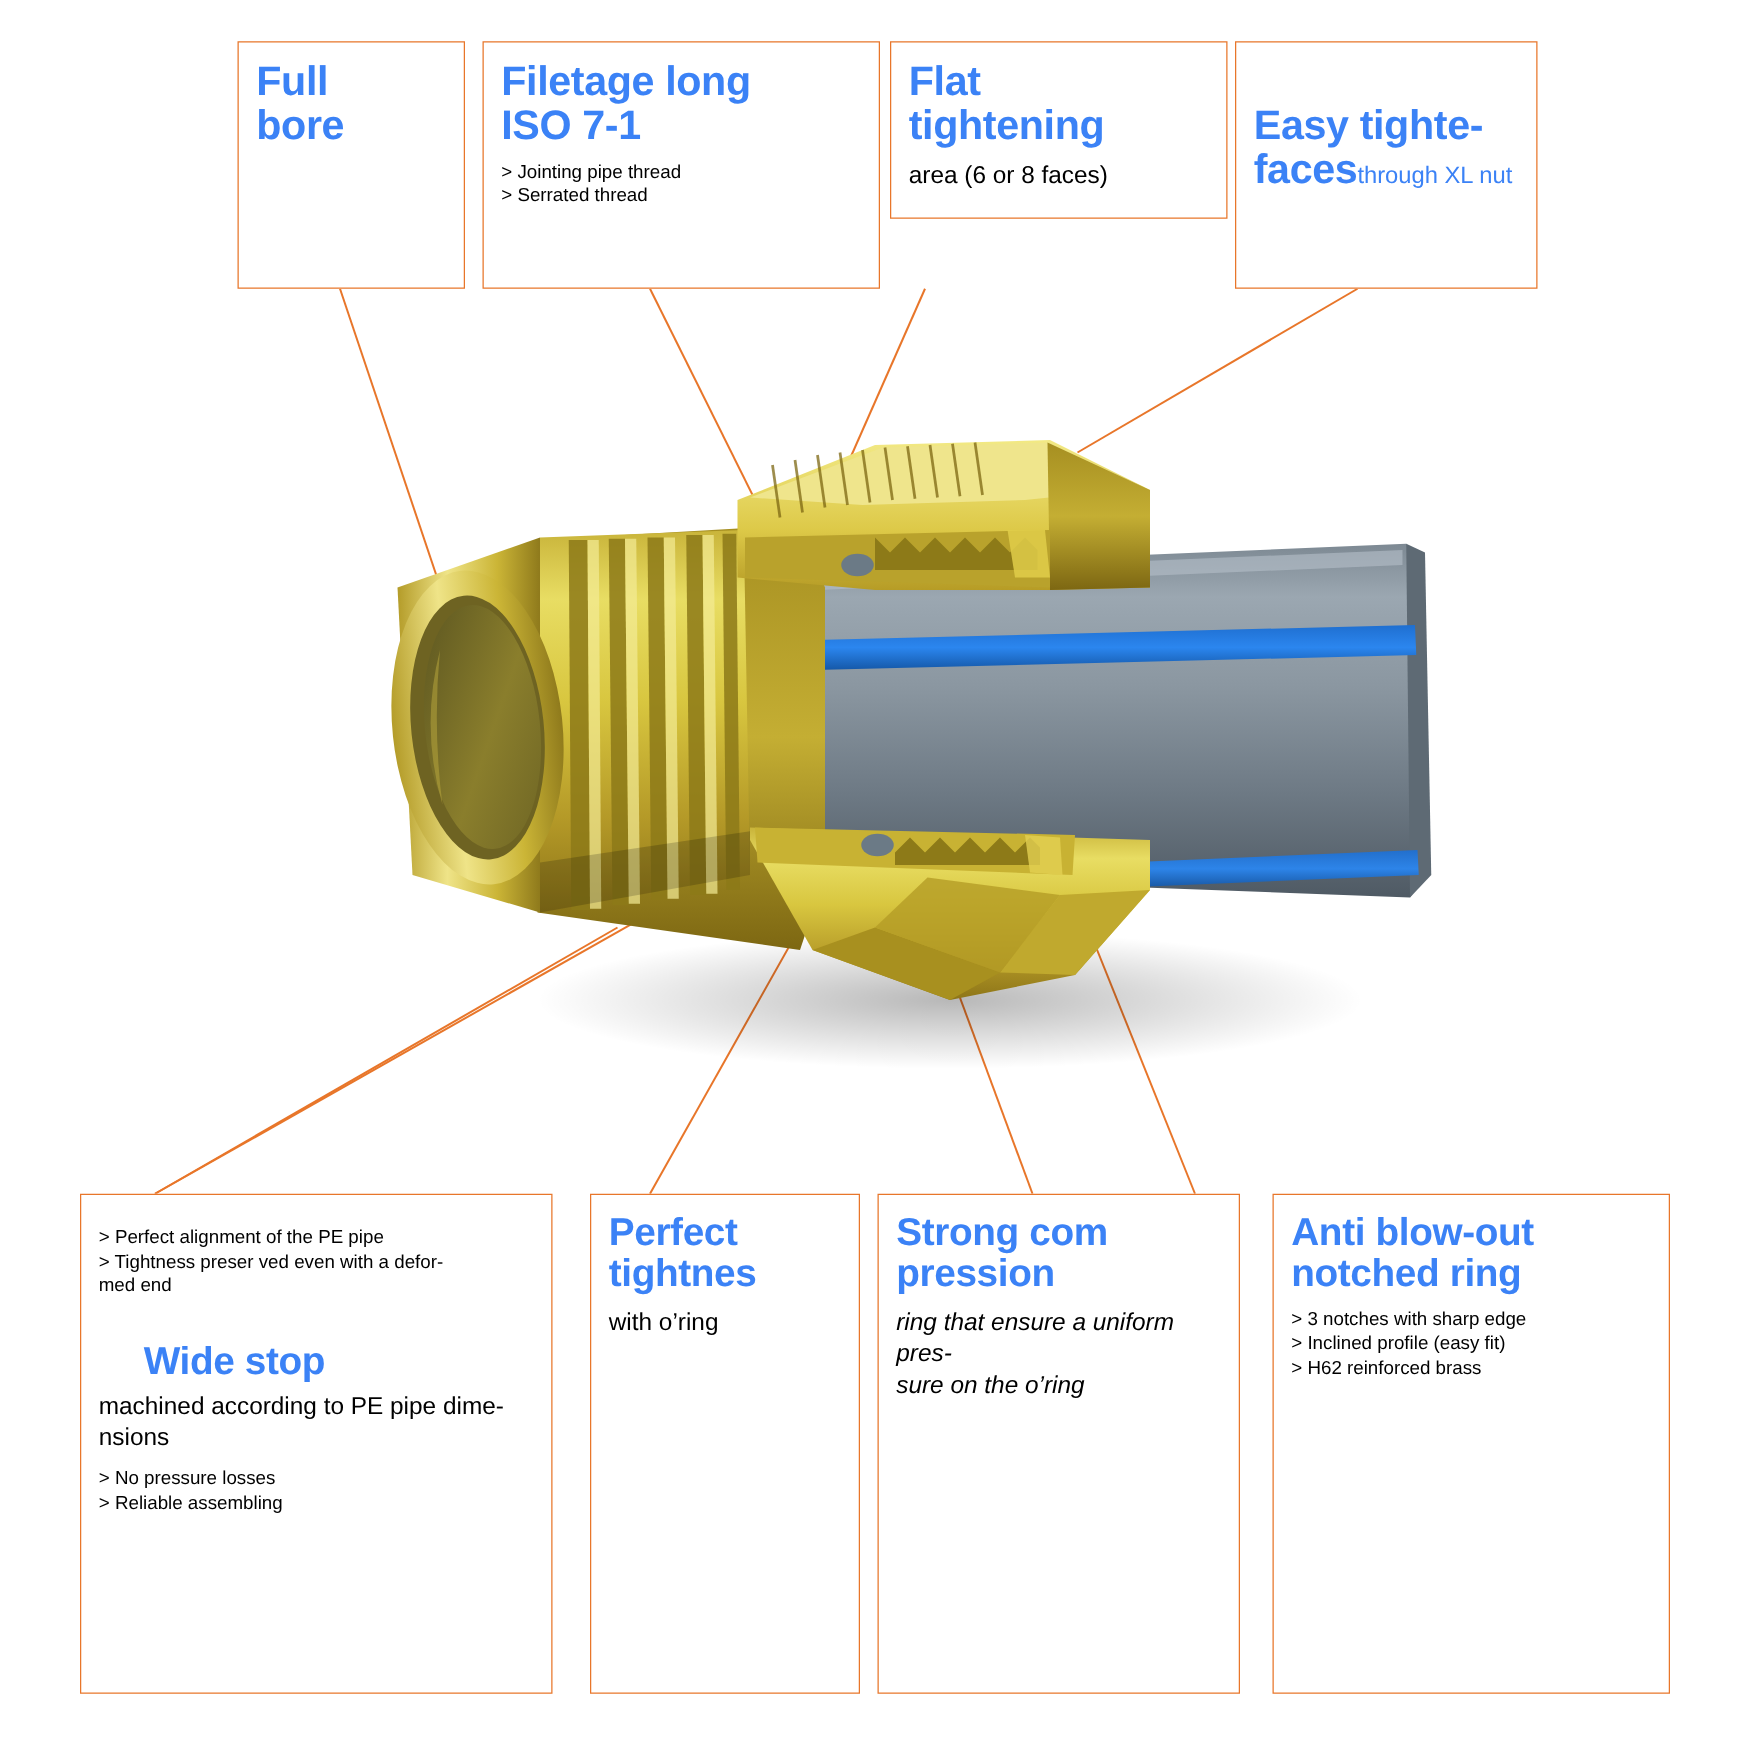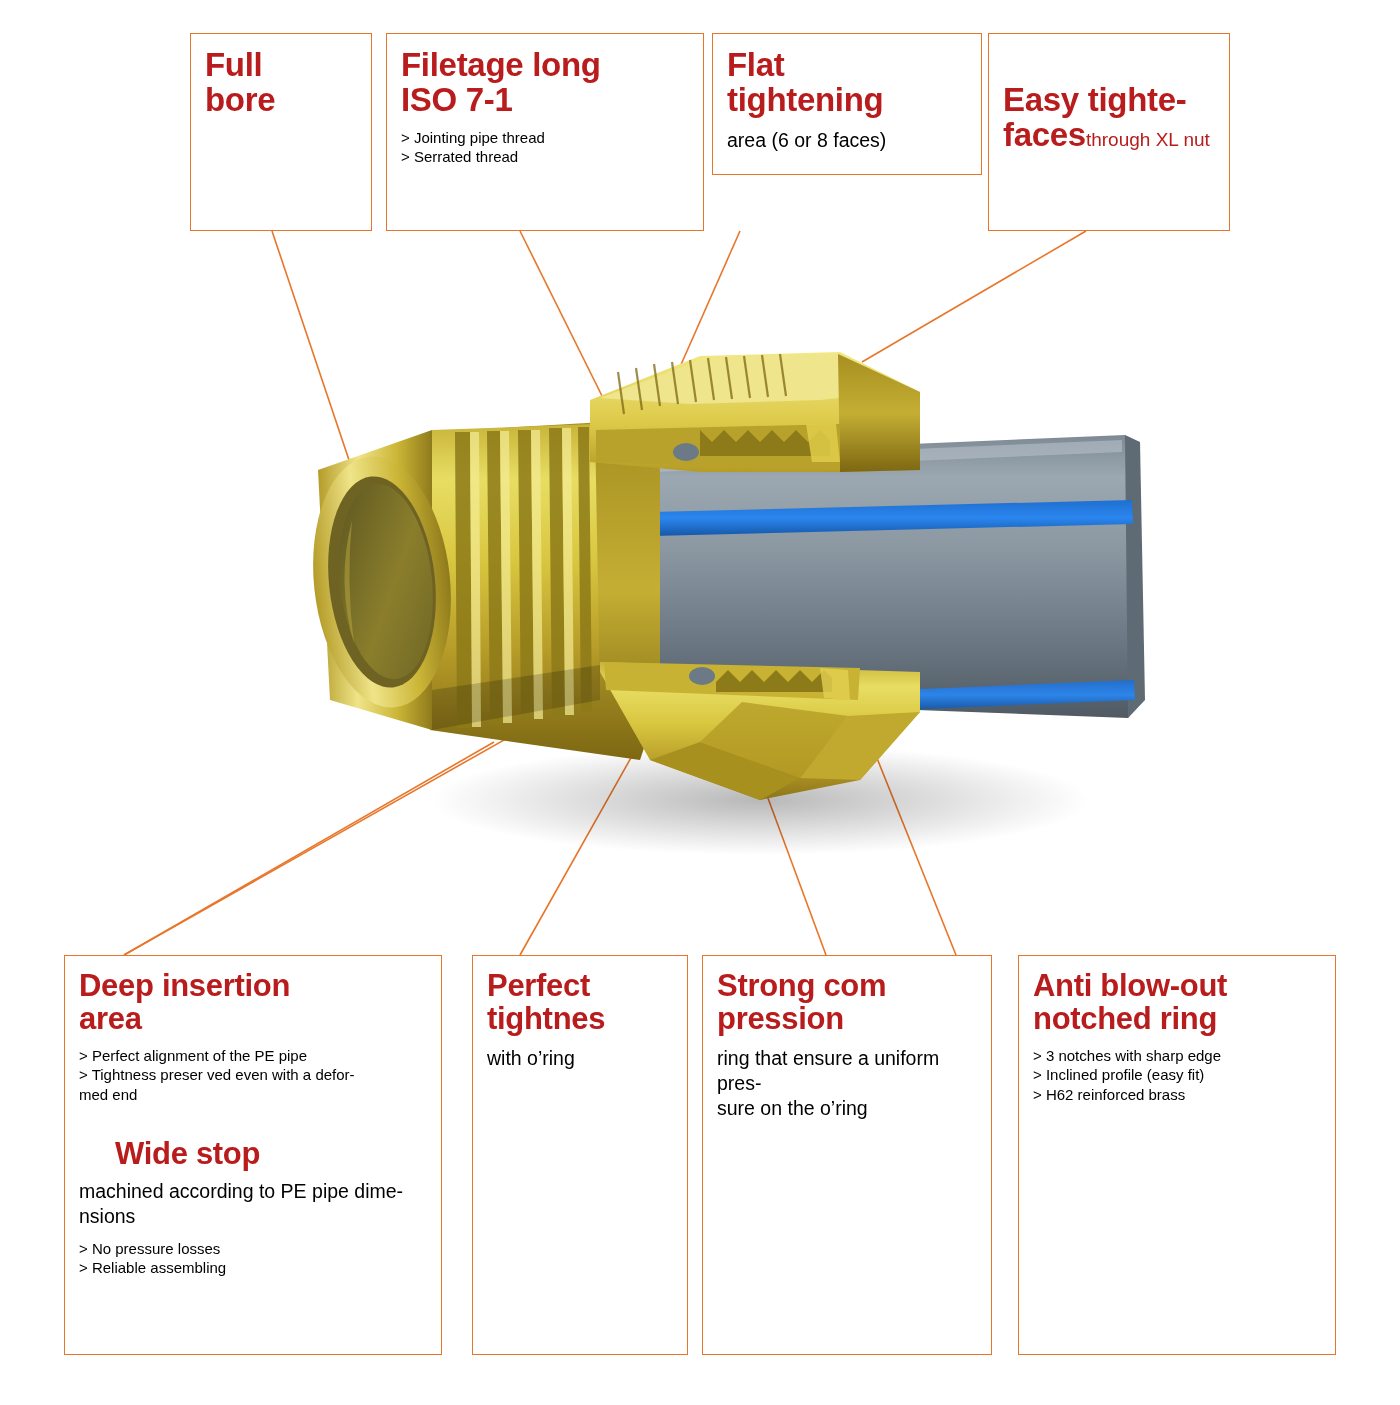--- a/index.html
+++ b/index.html
@@ -19,21 +19,21 @@
   .box {
     position: absolute;
     border: 1.5px solid #e8762a;
     background: #ffffff;
     padding: 14px 14px 10px 14px;
     z-index: 5;
   }
   .box h3 {
     margin: 0;
     font-weight: bold;
-    color: #b91c1c;
+    color: #3b82f6;
     line-height: 1.06;
     letter-spacing: -0.3px;
   }
   .box h3.big { font-size: 33px; }
   .box h3.mid { font-size: 31px; }
   .box .inline-sub {
     font-weight: normal;
     font-size: 19px;
     letter-spacing: 0;
   }
@@ -241,22 +241,20 @@
   </div>
 
   <div class="box" style="left:988px; top:33px; width:242px; height:198px;">
     <h3 class="big" style="white-space:pre-line;">
       <span>Easy tighte-
 faces</span><span class="inline-sub">through XL nut</span>
     </h3>
   </div>
 
   <div class="box" style="left:64px; top:955px; width:378px; height:400px;">
-    <h3 class="mid" style="white-space:pre-line;">Deep insertion
-area</h3>
     <ul>
       <li>&gt; Perfect alignment of the PE pipe</li>
       <li>&gt; Tightness preser ved even with a defor-
 med end</li>
     </ul>
     <h3 class="mid second">Wide stop</h3>
     <p class="tight" style="white-space:pre-line;">machined according to PE pipe dime-
 nsions</p>
     <ul>
       <li>&gt; No pressure losses</li>
@@ -266,21 +264,21 @@
 
   <div class="box" style="left:472px; top:955px; width:216px; height:400px;">
     <h3 class="mid" style="white-space:pre-line;">Perfect
 tightnes</h3>
     <p>with o’ring</p>
   </div>
 
   <div class="box" style="left:702px; top:955px; width:290px; height:400px;">
     <h3 class="mid" style="white-space:pre-line;">Strong com
 pression</h3>
-    <p style="white-space:pre-line;">ring that ensure a uniform pres-
+    <p style="white-space:pre-line;font-style:italic;">ring that ensure a uniform pres-
 sure on the o’ring</p>
   </div>
 
   <div class="box" style="left:1018px; top:955px; width:318px; height:400px;">
     <h3 class="mid" style="white-space:pre-line;">Anti blow-out
 notched ring</h3>
     <ul>
       <li>&gt; 3 notches with sharp edge</li>
       <li>&gt; Inclined profile (easy fit)</li>
       <li>&gt; H62 reinforced brass</li>

